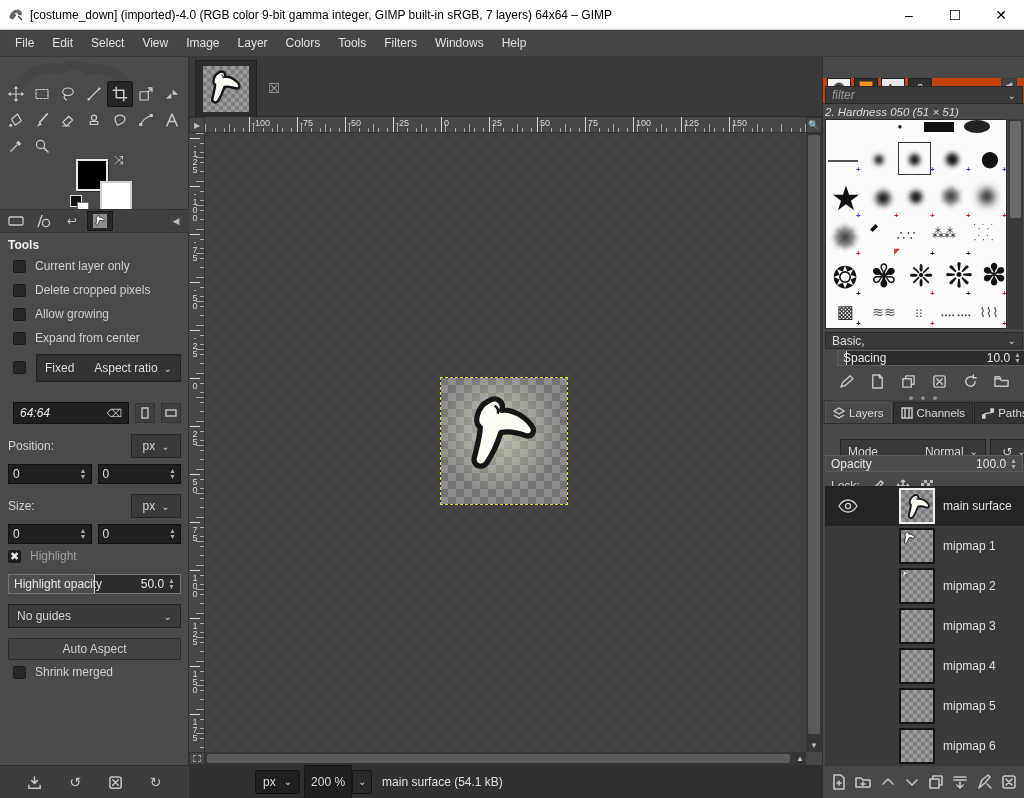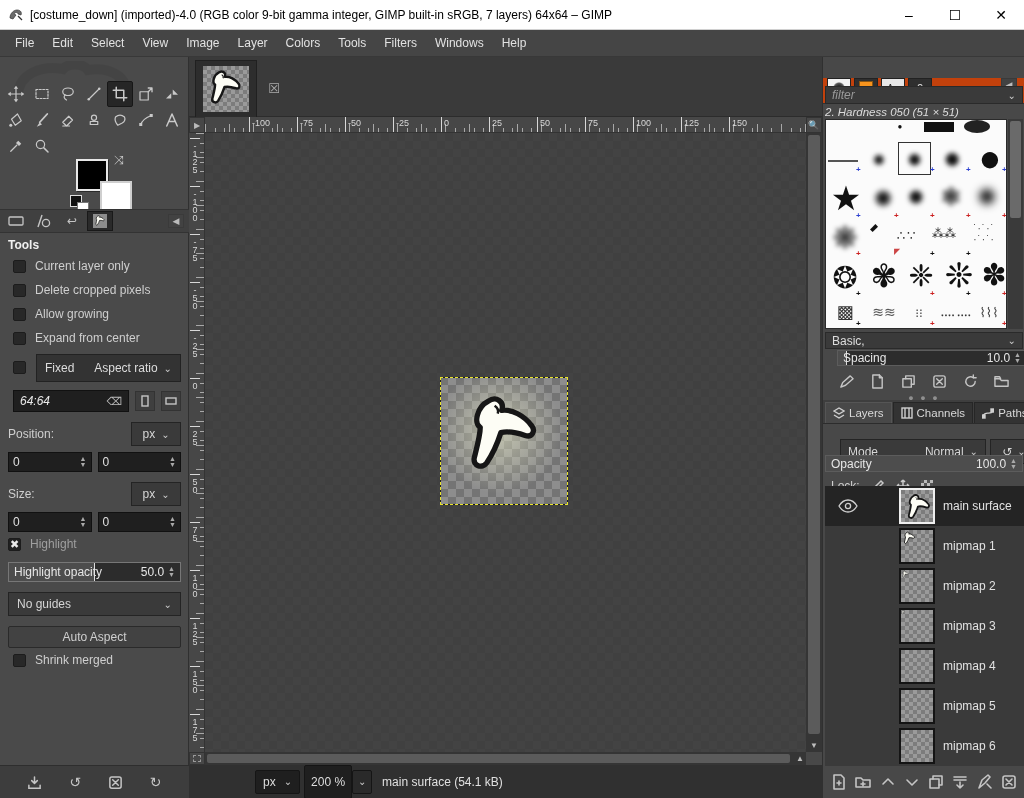--- a/index.html
+++ b/index.html
@@ -41,21 +41,21 @@
 
   .tool-options { position:absolute; left:0; top:177px; width:189px; }
   .to-header { font-weight:bold; color:#f0f0f0; padding:4px 8px 2px 8px; }
   .check-row { display:flex; align-items:center; gap:9px; padding:5px 0 5px 13px; color:#cfcfcf; }
   .checkbox { width:13px; height:13px; background:#282828; border:1px solid #1c1c1c; border-radius:2px; flex:0 0 auto; }
   .checkbox.checked { color:#e8e8e8; font-size:11px; line-height:11px; text-align:center; background:#202020; }
   .combo-frame { margin:4px 8px 0 36px; height:28px; background:#333; border:1px solid #222; display:flex; align-items:center; padding:0 8px; }
   .combo-frame .left { color:#ddd; }
   .combo-frame .right { margin-left:auto; color:#ddd; display:flex; align-items:center; gap:6px; }
   .fixed-check { position:absolute; left:13px; margin-top:-21px; }
-  .ratio-row { display:flex; align-items:center; gap:6px; margin:8px 8px 0 13px; }
+  .ratio-row { display:flex; align-items:center; gap:6px; margin:20px 8px 0 13px; }
   .ratio-input { flex:1; height:22px; background:#1f1f1f; border:1px solid #111; color:#e8e8e8; font-style:italic; display:flex; align-items:center; padding:0 6px; }
   .ratio-input .clear { margin-left:auto; font-style:normal; color:#bbb; font-size:11px; }
   .mini-btn { width:20px; height:20px; border:1px solid #333; background:#3f3f3f; display:flex; align-items:center; justify-content:center; }
   .mini-btn svg { width:12px; height:12px; stroke:#c5c5c5; fill:none; stroke-width:1.4; }
   .field-label-row { display:flex; align-items:center; margin:10px 8px 0 8px; }
   .field-label-row .lbl { color:#cfcfcf; }
   .unit-dd { margin-left:auto; height:24px; min-width:50px; background:#3a3a3a; border:1px solid #242424; display:flex; align-items:center; justify-content:center; gap:6px; padding:0 6px; }
   .spin-row { display:flex; gap:6px; margin:6px 8px 0 8px; }
   .spinbox { flex:1; height:20px; background:#1f1f1f; border:1px solid #111; display:flex; align-items:center; padding:0 4px; color:#e0e0e0; }
   .spin-arrows { margin-left:auto; display:flex; flex-direction:column; font-size:7px; line-height:6px; color:#aaa; }

